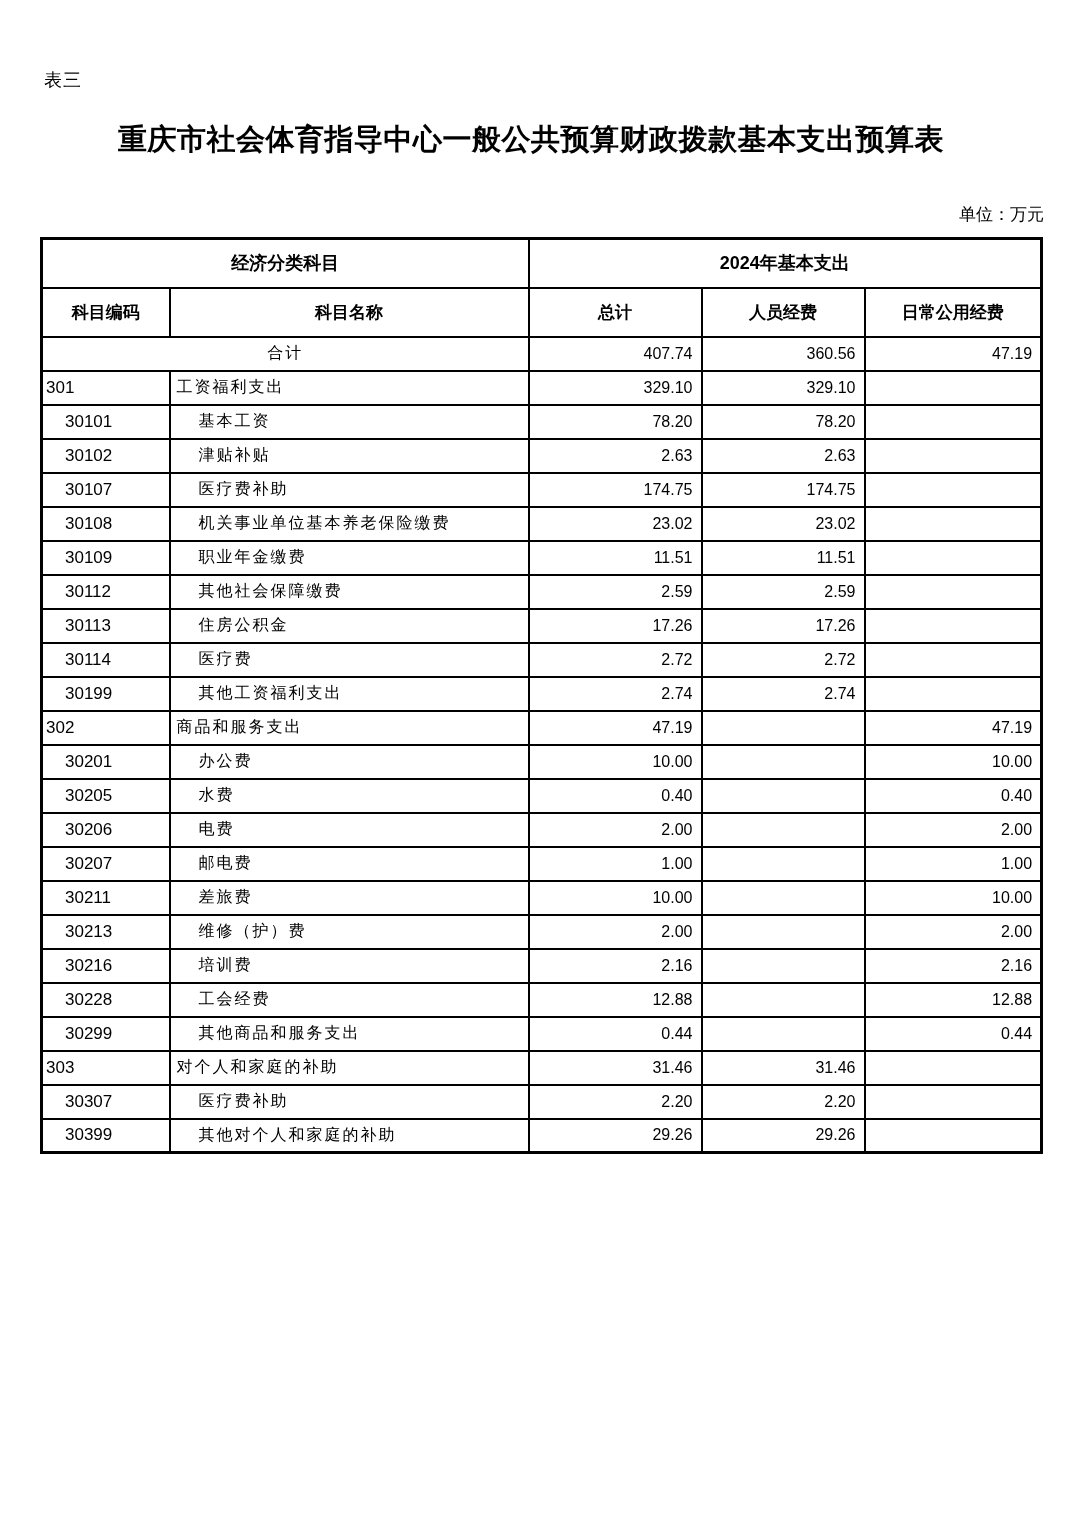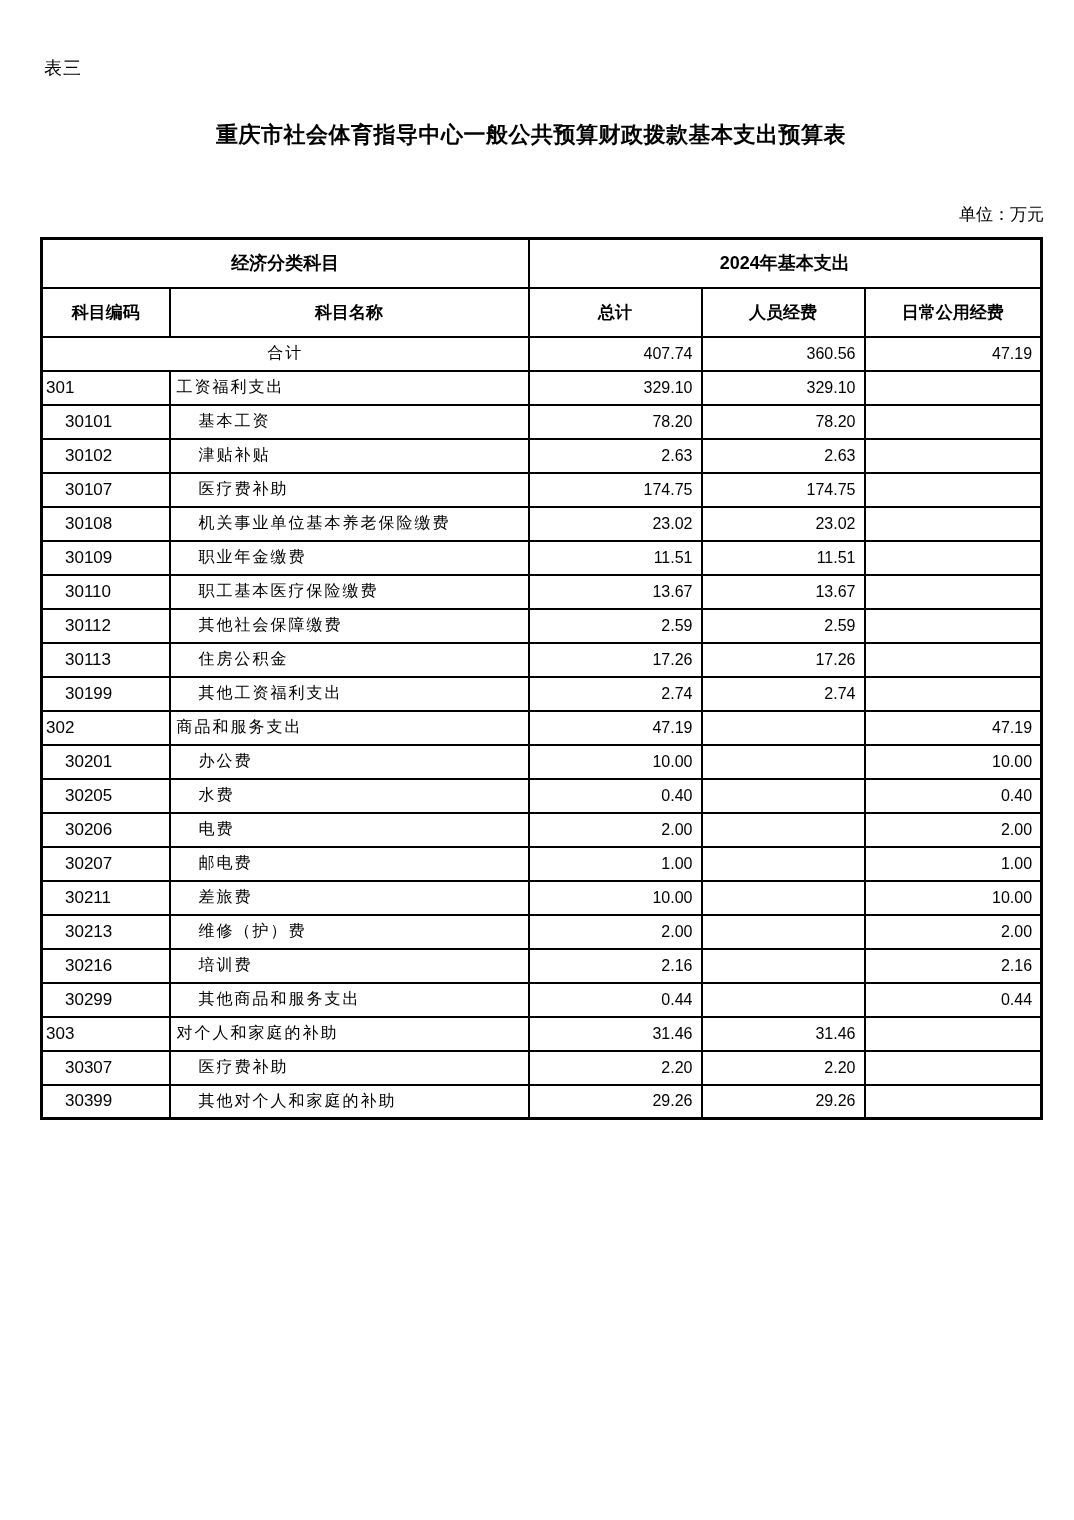--- a/index.html
+++ b/index.html
@@ -8,32 +8,32 @@
     width: 1074px;
     height: 1520px;
     background: #ffffff;
     color: #000000;
     font-family: "Liberation Serif", serif;
     position: relative;
   }
   .corner-label {
     position: absolute;
     left: 44px;
-    top: 56px;
+    top: 68px;
     font-size: 18px;
     letter-spacing: 1px;
   }
   .page-title {
     position: absolute;
     left: 0;
     top: 120px;
     width: 1062px;
     margin: 0;
     text-align: center;
-    font-size: 22px;
+    font-size: 29px;
     font-weight: bold;
     font-family: "Liberation Sans", sans-serif;
     letter-spacing: 0.5px;
   }
   .unit-note {
     position: absolute;
     right: 30px;
     top: 203px;
     font-size: 17px;
   }
@@ -165,41 +165,41 @@
           <td class="cell-num"></td>
         </tr>
         <tr>
           <td class="cell-code lvl2">30109</td>
           <td class="cell-name lvl2">职业年金缴费</td>
           <td class="cell-num">11.51</td>
           <td class="cell-num">11.51</td>
           <td class="cell-num"></td>
         </tr>
         <tr>
-          <td class="cell-code lvl2">30110</td>
-          <td class="cell-name lvl2">职工基本医疗保险缴费</td>
-          <td class="cell-num">13.67</td>
-          <td class="cell-num">13.67</td>
-          <td class="cell-num"></td>
-        </tr>
-        <tr>
           <td class="cell-code lvl2">30112</td>
           <td class="cell-name lvl2">其他社会保障缴费</td>
           <td class="cell-num">2.59</td>
           <td class="cell-num">2.59</td>
           <td class="cell-num"></td>
         </tr>
         <tr>
           <td class="cell-code lvl2">30113</td>
           <td class="cell-name lvl2">住房公积金</td>
           <td class="cell-num">17.26</td>
           <td class="cell-num">17.26</td>
           <td class="cell-num"></td>
         </tr>
         <tr>
+          <td class="cell-code lvl2">30114</td>
+          <td class="cell-name lvl2">医疗费</td>
+          <td class="cell-num">2.72</td>
+          <td class="cell-num">2.72</td>
+          <td class="cell-num"></td>
+        </tr>
+        <tr>
           <td class="cell-code lvl2">30199</td>
           <td class="cell-name lvl2">其他工资福利支出</td>
           <td class="cell-num">2.74</td>
           <td class="cell-num">2.74</td>
           <td class="cell-num"></td>
         </tr>
         <tr>
           <td class="cell-code">302</td>
           <td class="cell-name">商品和服务支出</td>
           <td class="cell-num">47.19</td>
@@ -249,20 +249,27 @@
           <td class="cell-num">2.00</td>
         </tr>
         <tr>
           <td class="cell-code lvl2">30216</td>
           <td class="cell-name lvl2">培训费</td>
           <td class="cell-num">2.16</td>
           <td class="cell-num"></td>
           <td class="cell-num">2.16</td>
         </tr>
         <tr>
+          <td class="cell-code lvl2">30228</td>
+          <td class="cell-name lvl2">工会经费</td>
+          <td class="cell-num">12.88</td>
+          <td class="cell-num"></td>
+          <td class="cell-num">12.88</td>
+        </tr>
+        <tr>
           <td class="cell-code lvl2">30299</td>
           <td class="cell-name lvl2">其他商品和服务支出</td>
           <td class="cell-num">0.44</td>
           <td class="cell-num"></td>
           <td class="cell-num">0.44</td>
         </tr>
         <tr>
           <td class="cell-code">303</td>
           <td class="cell-name">对个人和家庭的补助</td>
           <td class="cell-num">31.46</td>

